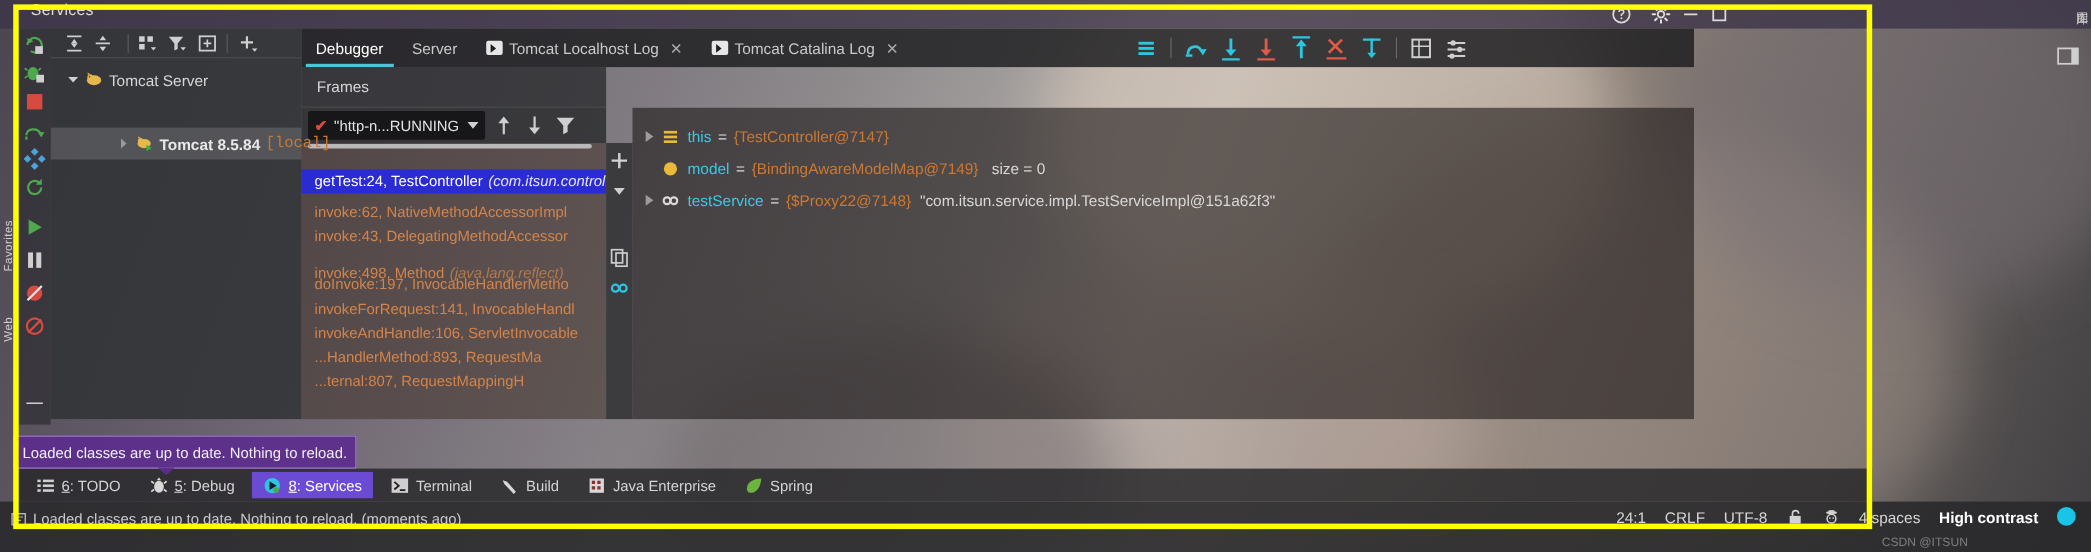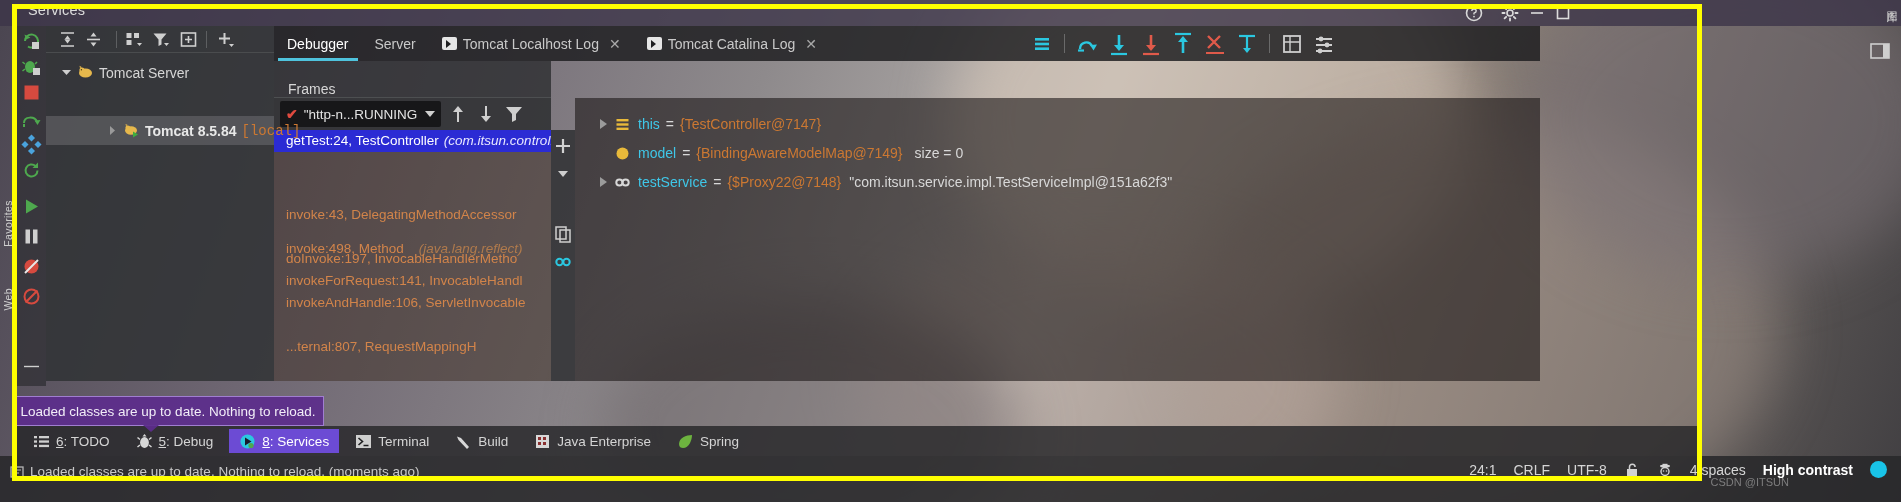--- a/index.html
+++ b/index.html
@@ -124,21 +124,21 @@
   .tt { width: 26px; height: 26px; margin: 0 3px; }
   .tt-sep {
     width: 1px; height: 19px; background: #6a6a6a; margin: 0 6px;
   }
 
   
   #frames-head, #vars-head {
     position: absolute; top: 35px; height: 37px;
     border-bottom: 1px solid #4d4f51;
     background: rgba(44,45,47,.80);
-    display: flex; align-items: flex-end;
+    display: flex; align-items: center;
   }
   #frames-head { left: 0; width: 277px; }
   #vars-head { left: 277px; width: 989px; }
   .pane-title { font-size: 14px; color: #d6d6d6; padding-left: 14px; }
 
   
   #frames-bar {
     position: absolute; left: 0; top: 72px; width: 277px; height: 32px;
     background: rgba(47,48,50,.88);
     display: flex; align-items: center;
@@ -165,41 +165,41 @@
   .fr-row {
     position: absolute; left: 0; width: 277px; height: 21.5px;
     display: flex; align-items: center; padding-left: 12px;
     font-size: 13.5px; color: #d2844a; white-space: nowrap;
   }
   .fr-row.sel {
     background: #2b2bd4; color: #ffffff;
   }
   .fr-pkg { font-style: italic; margin-left: 5px; color: #c8c8ff; }
   .fr-row.sel .fr-pkg { color: #e8e8ff; }
-  .fr-row .fr-pkg-dim { font-style: italic; margin-left: 15px; color: #b07a4c; }
+  .fr-row .fr-pkg-dim { font-style: italic; margin-left: 5px; color: #b07a4c; }
   #frames-scroll-top {
     position: absolute; left: 6px; top: 1px; width: 258px; height: 4px;
     background: #b9b9b9; border-radius: 2px;
   }
 
   
   #mid-col {
     position: absolute; left: 277px; top: 104px; width: 24px; height: 251px;
     background: rgba(44,45,47,.82);
   }
   .mc-ico { position: absolute; left: 2px; width: 20px; height: 20px; }
 
   
   #vars-list {
     position: absolute; left: 301px; top: 72px; width: 965px; height: 283px;
     background: rgba(28,24,24,.60);
   }
   .var-row {
     position: absolute; left: 0; width: 1022px; height: 28px;
-    display: flex; align-items: center; padding-left: 25px;
+    display: flex; align-items: center; padding-left: 12px;
     font-size: 14px; white-space: nowrap;
   }
   .var-tw {
     width: 0; height: 0; margin-right: 8px; flex: none;
     border-left: 7px solid #9b9b9b;
     border-top: 5px solid transparent; border-bottom: 5px solid transparent;
   }
   .var-tw.hidden { border-left-color: transparent; }
   .vico { width: 15px; height: 15px; margin-right: 8px; flex: none; }
   .v-name { color: #3fc7e8; }
@@ -253,21 +253,21 @@
     font-size: 14px; color: #d6d6d6; white-space: nowrap;
   }
   .sr-ico { width: 16px; height: 16px; }
   #hc-badge {
     position: relative; font-weight: bold; color: #ffffff;
   }
   .dot-cyan {
     width: 17px; height: 17px; border-radius: 50%; background: #19c4e8;
   }
   #watermark {
-    position: absolute; right: 112px; top: 20px;
+    position: absolute; right: 112px; top: 31px;
     font-size: 11px; color: rgba(190,190,190,.55); white-space: nowrap; padding-left: 40px;
   }
   #right-edge-ico {
     position: absolute; right: 10px; top: 40px; width: 22px; height: 22px; z-index: 20;
   }
   #right-vtext {
     position: absolute; right: 2px; top: 2px; z-index: 20;
     color: #c8c8c8; font-size: 11px;
     writing-mode: vertical-rl; white-space: nowrap;
   }
@@ -594,39 +594,45 @@
       </div>
       <div class="fb-ico">
         <svg viewBox="0 0 22 22">
             <path d="M3 4h16l-6 7v6l-4 2v-8z" fill="#cfcfcf"></path>
           </svg>
       </div>
     </div>
 
     <div id="frames-list">
       <div id="frames-scroll-top"></div>
-      <div class="fr-row sel" style="top:0">
+      <div class="fr-row sel" style="top:24px">
         <span>getTest:24, TestController</span>
         <span class="fr-pkg">(com.itsun.controller)</span>
+      </div>
+      <div class="fr-row" style="top:52px">
+        <span>invoke:62, NativeMethodAccessorImpl</span>
       </div>
       <div class="fr-row" style="top:74px">
         <span>invoke:43, DelegatingMethodAccessor</span>
       </div>
       <div class="fr-row" style="top:108px">
         <span>invoke:498, Method</span>
         <span class="fr-pkg-dim">(java.lang.reflect)</span>
       </div>
       <div class="fr-row" style="top:118px">
         <span>doInvoke:197, InvocableHandlerMetho</span>
       </div>
       <div class="fr-row" style="top:140px">
         <span>invokeForRequest:141, InvocableHandl</span>
       </div>
       <div class="fr-row" style="top:162px">
         <span>invokeAndHandle:106, ServletInvocable</span>
+      </div>
+      <div class="fr-row" style="top:184px">
+        <span>...HandlerMethod:893, RequestMa</span>
       </div>
       <div class="fr-row" style="top:206px">
         <span>...ternal:807, RequestMappingH</span>
       </div>
     </div>
 
     <div id="mid-col">
       <div class="mc-ico" style="top:6px">
         <svg viewBox="0 0 20 20">
             <path d="M10 3v14M3 10h14" stroke="#d2d2d2" stroke-width="2.2"></path>

